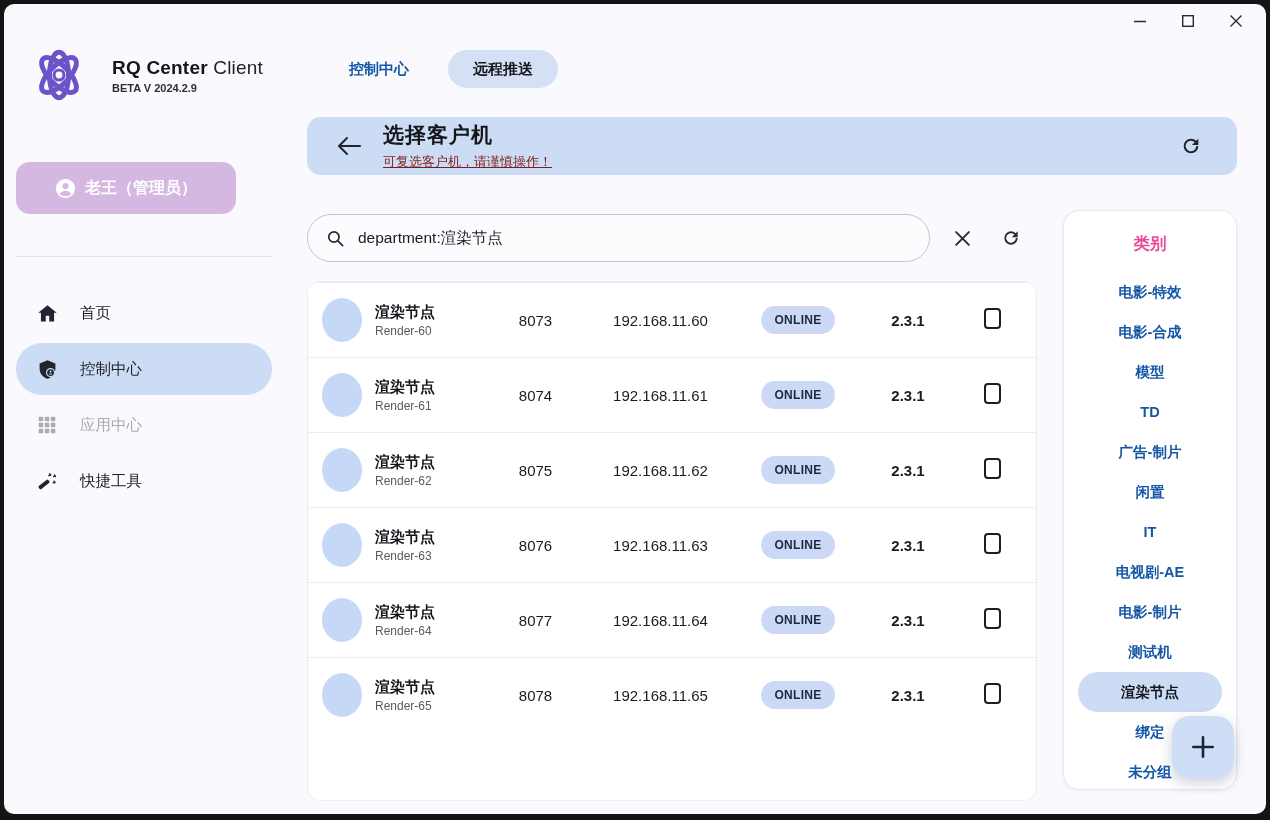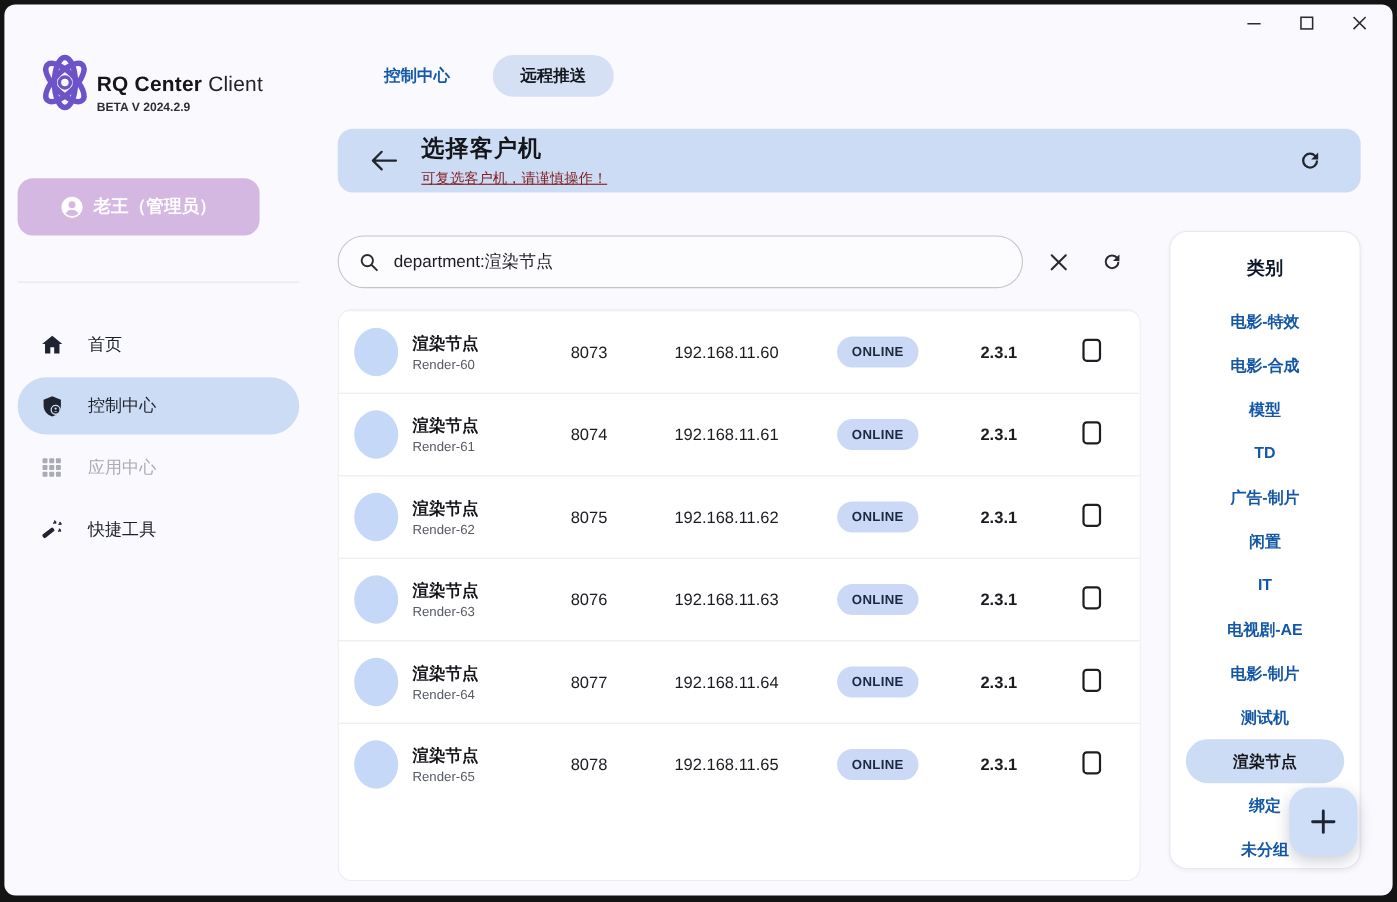--- a/index.html
+++ b/index.html
@@ -10,21 +10,21 @@
     background:#faf9fd; border-radius:10px; overflow:hidden; }
 
   
   .win-controls { position:absolute; top:6px; right:14px; display:flex; gap:16px; z-index:50; }
   .win-btn { width:32px; height:22px; display:flex; align-items:center; justify-content:center;
     color:#2b2b2b; cursor:pointer; }
   .win-btn svg { display:block; }
 
   
   .sidebar { position:absolute; left:0; top:0; width:292px; height:100%; }
-  .logo-row { position:absolute; left:26px; top:42px; display:flex; align-items:flex-end; gap:0; }
+  .logo-row { position:absolute; left:26px; top:42px; display:flex; align-items:center; gap:24px; }
   .logo-icon { width:58px; height:58px; }
   .logo-title { font-size:19px; color:#16161a; letter-spacing:.2px; }
   .logo-title b { font-weight:700; }
   .logo-title .lite { font-weight:400; color:#232327; }
   .logo-sub { font-size:11px; font-weight:700; color:#2e2e34; margin-top:3px; }
 
   .user-badge { position:absolute; left:12px; top:158px; width:220px; height:52px;
     background:#d5b8e2; border-radius:14px; display:flex; align-items:center; justify-content:center;
     gap:9px; color:#ffffff; font-size:16px; font-weight:700; cursor:pointer; }
 
@@ -82,21 +82,21 @@
   .badge { display:inline-block; background:#ccd9f6; color:#1c2940; font-size:12px;
     font-weight:700; padding:7px 13px; border-radius:14px; letter-spacing:.3px; }
   .ver { font-weight:700; }
   .checkbox { display:inline-block; width:17px; height:21px; border:2.5px solid #1d1e23;
     border-radius:4px; background:transparent; cursor:pointer; }
 
   
   .cat-panel { position:absolute; left:1059px; top:206px; width:174px; height:580px;
     background:#ffffff; border:1px solid #e9e7ee; border-radius:16px;
     box-shadow:0 1px 4px rgba(40,40,60,.05); }
-  .cat-title { text-align:center; margin-top:22px; font-size:16.5px; font-weight:700; color:#0f172a; }
+  .cat-title { text-align:center; margin-top:22px; font-size:16.5px; font-weight:700; color:#ec4899; }
   .cat-list { margin-top:17px; }
   .cat-item { height:40px; margin:0 14px; display:flex; align-items:center; justify-content:center;
     font-size:14.5px; font-weight:700; color:#1457a6; border-radius:20px; cursor:pointer; }
   .cat-item.selected { background:#cddcf5; color:#14161c; }
 
   
   .fab { position:absolute; left:1168px; top:712px; width:62px; height:62px;
     background:#cfdef7; border-radius:18px; display:flex; align-items:center; justify-content:center;
     box-shadow:0 5px 14px rgba(30,40,80,.22); cursor:pointer; color:#1d2534; }
 </style>

